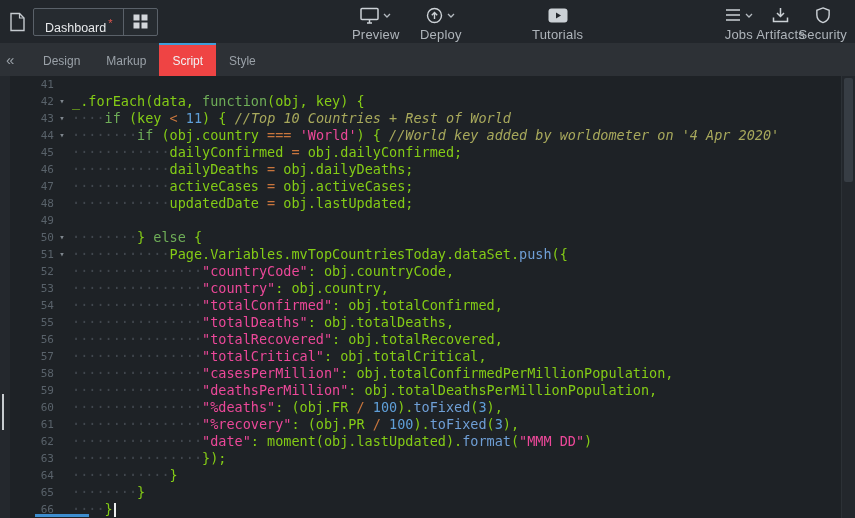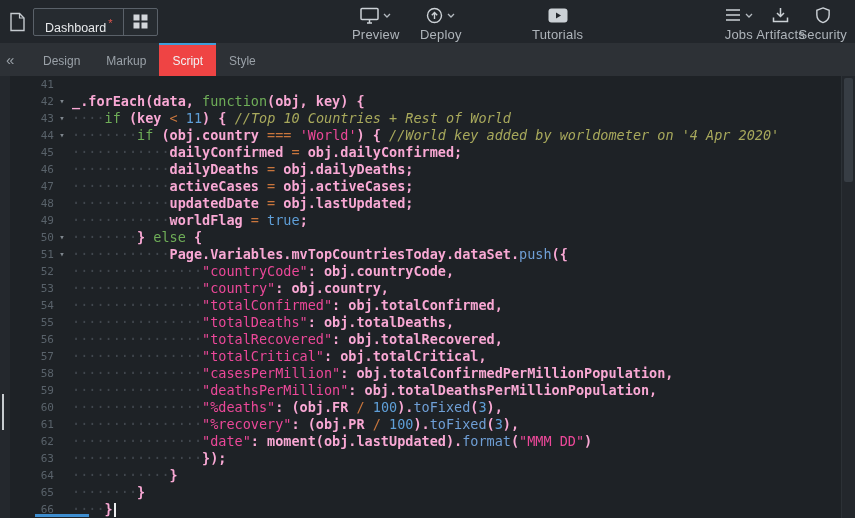--- a/index.html
+++ b/index.html
@@ -36,21 +36,21 @@
   .editor{height:442px;display:flex;position:relative;background:#1e2226;
           font-family:"DejaVu Sans Mono",monospace;font-size:13.5px;}
   .left-strip{width:10px;background:#24282d;position:relative;flex:none;}
   .strip-handle{position:absolute;left:2px;top:318px;width:2px;height:36px;background:#c9cdd1;}
   .lines{flex:1;overflow:hidden;}
   .line-row{display:flex;height:17px;line-height:17px;}
   .g-num{width:44px;text-align:right;color:#59626a;font-size:11px;flex:none;}
   .g-fold{width:16px;text-align:center;color:#7f878e;font-size:9px;flex:none;cursor:pointer;}
   .code-cell{white-space:pre;color:#d7d9db;padding-left:2px;}
   .ws{color:#41474e;}
-  .c-d{color:#f9a8d4;font-weight:bold;}
+  .c-d{color:#84cc16;}
   .c-k{color:#6fae58;}
   .c-c{color:#a8a95c;font-style:italic;}
   .c-s{color:#ec4899;}
   .c-n{color:#5f9fd8;}
   .c-o{color:#c9763d;}
   .c-f{color:#6f9fd6;}
   .cursor{display:inline-block;width:2px;height:14px;background:#eceeef;vertical-align:text-bottom;margin-left:1px;}
   .vscroll{width:14px;flex:none;background:#23272c;border-left:1px solid #2c3136;position:relative;box-sizing:border-box;}
   .vthumb{position:absolute;top:2px;left:2px;right:2px;height:104px;background:#373d44;border-radius:2px;cursor:pointer;}
   .hthumb{position:absolute;bottom:1px;left:35px;width:54px;height:3px;background:#3e8ed0;cursor:pointer;}
@@ -232,21 +232,20 @@
         <div class="code-cell"><span class="ws">············</span><span class="c-d">activeCases </span><span class="c-o">=</span><span class="c-d"> obj.activeCases;</span></div>
       </div>
       <div class="line-row">
         <div class="g-num">48</div>
         <div class="g-fold"></div>
         <div class="code-cell"><span class="ws">············</span><span class="c-d">updatedDate </span><span class="c-o">=</span><span class="c-d"> obj.lastUpdated;</span></div>
       </div>
       <div class="line-row">
         <div class="g-num">49</div>
         <div class="g-fold"></div>
-        <div class="code-cell"><span class="ws">············</span><span class="c-d">worldFlag </span><span class="c-o">=</span><span class="c-d"> </span><span class="c-n">true</span><span class="c-d">;</span></div>
       </div>
       <div class="line-row">
         <div class="g-num">50</div>
         <div class="g-fold">▾</div>
         <div class="code-cell"><span class="ws">········</span><span class="c-d">} </span><span class="c-k">else</span><span class="c-d"> {</span></div>
       </div>
       <div class="line-row">
         <div class="g-num">51</div>
         <div class="g-fold">▾</div>
         <div class="code-cell"><span class="ws">············</span><span class="c-d">Page.Variables.mvTopCountriesToday.dataSet.</span><span class="c-f">push</span><span class="c-d">({</span></div>

